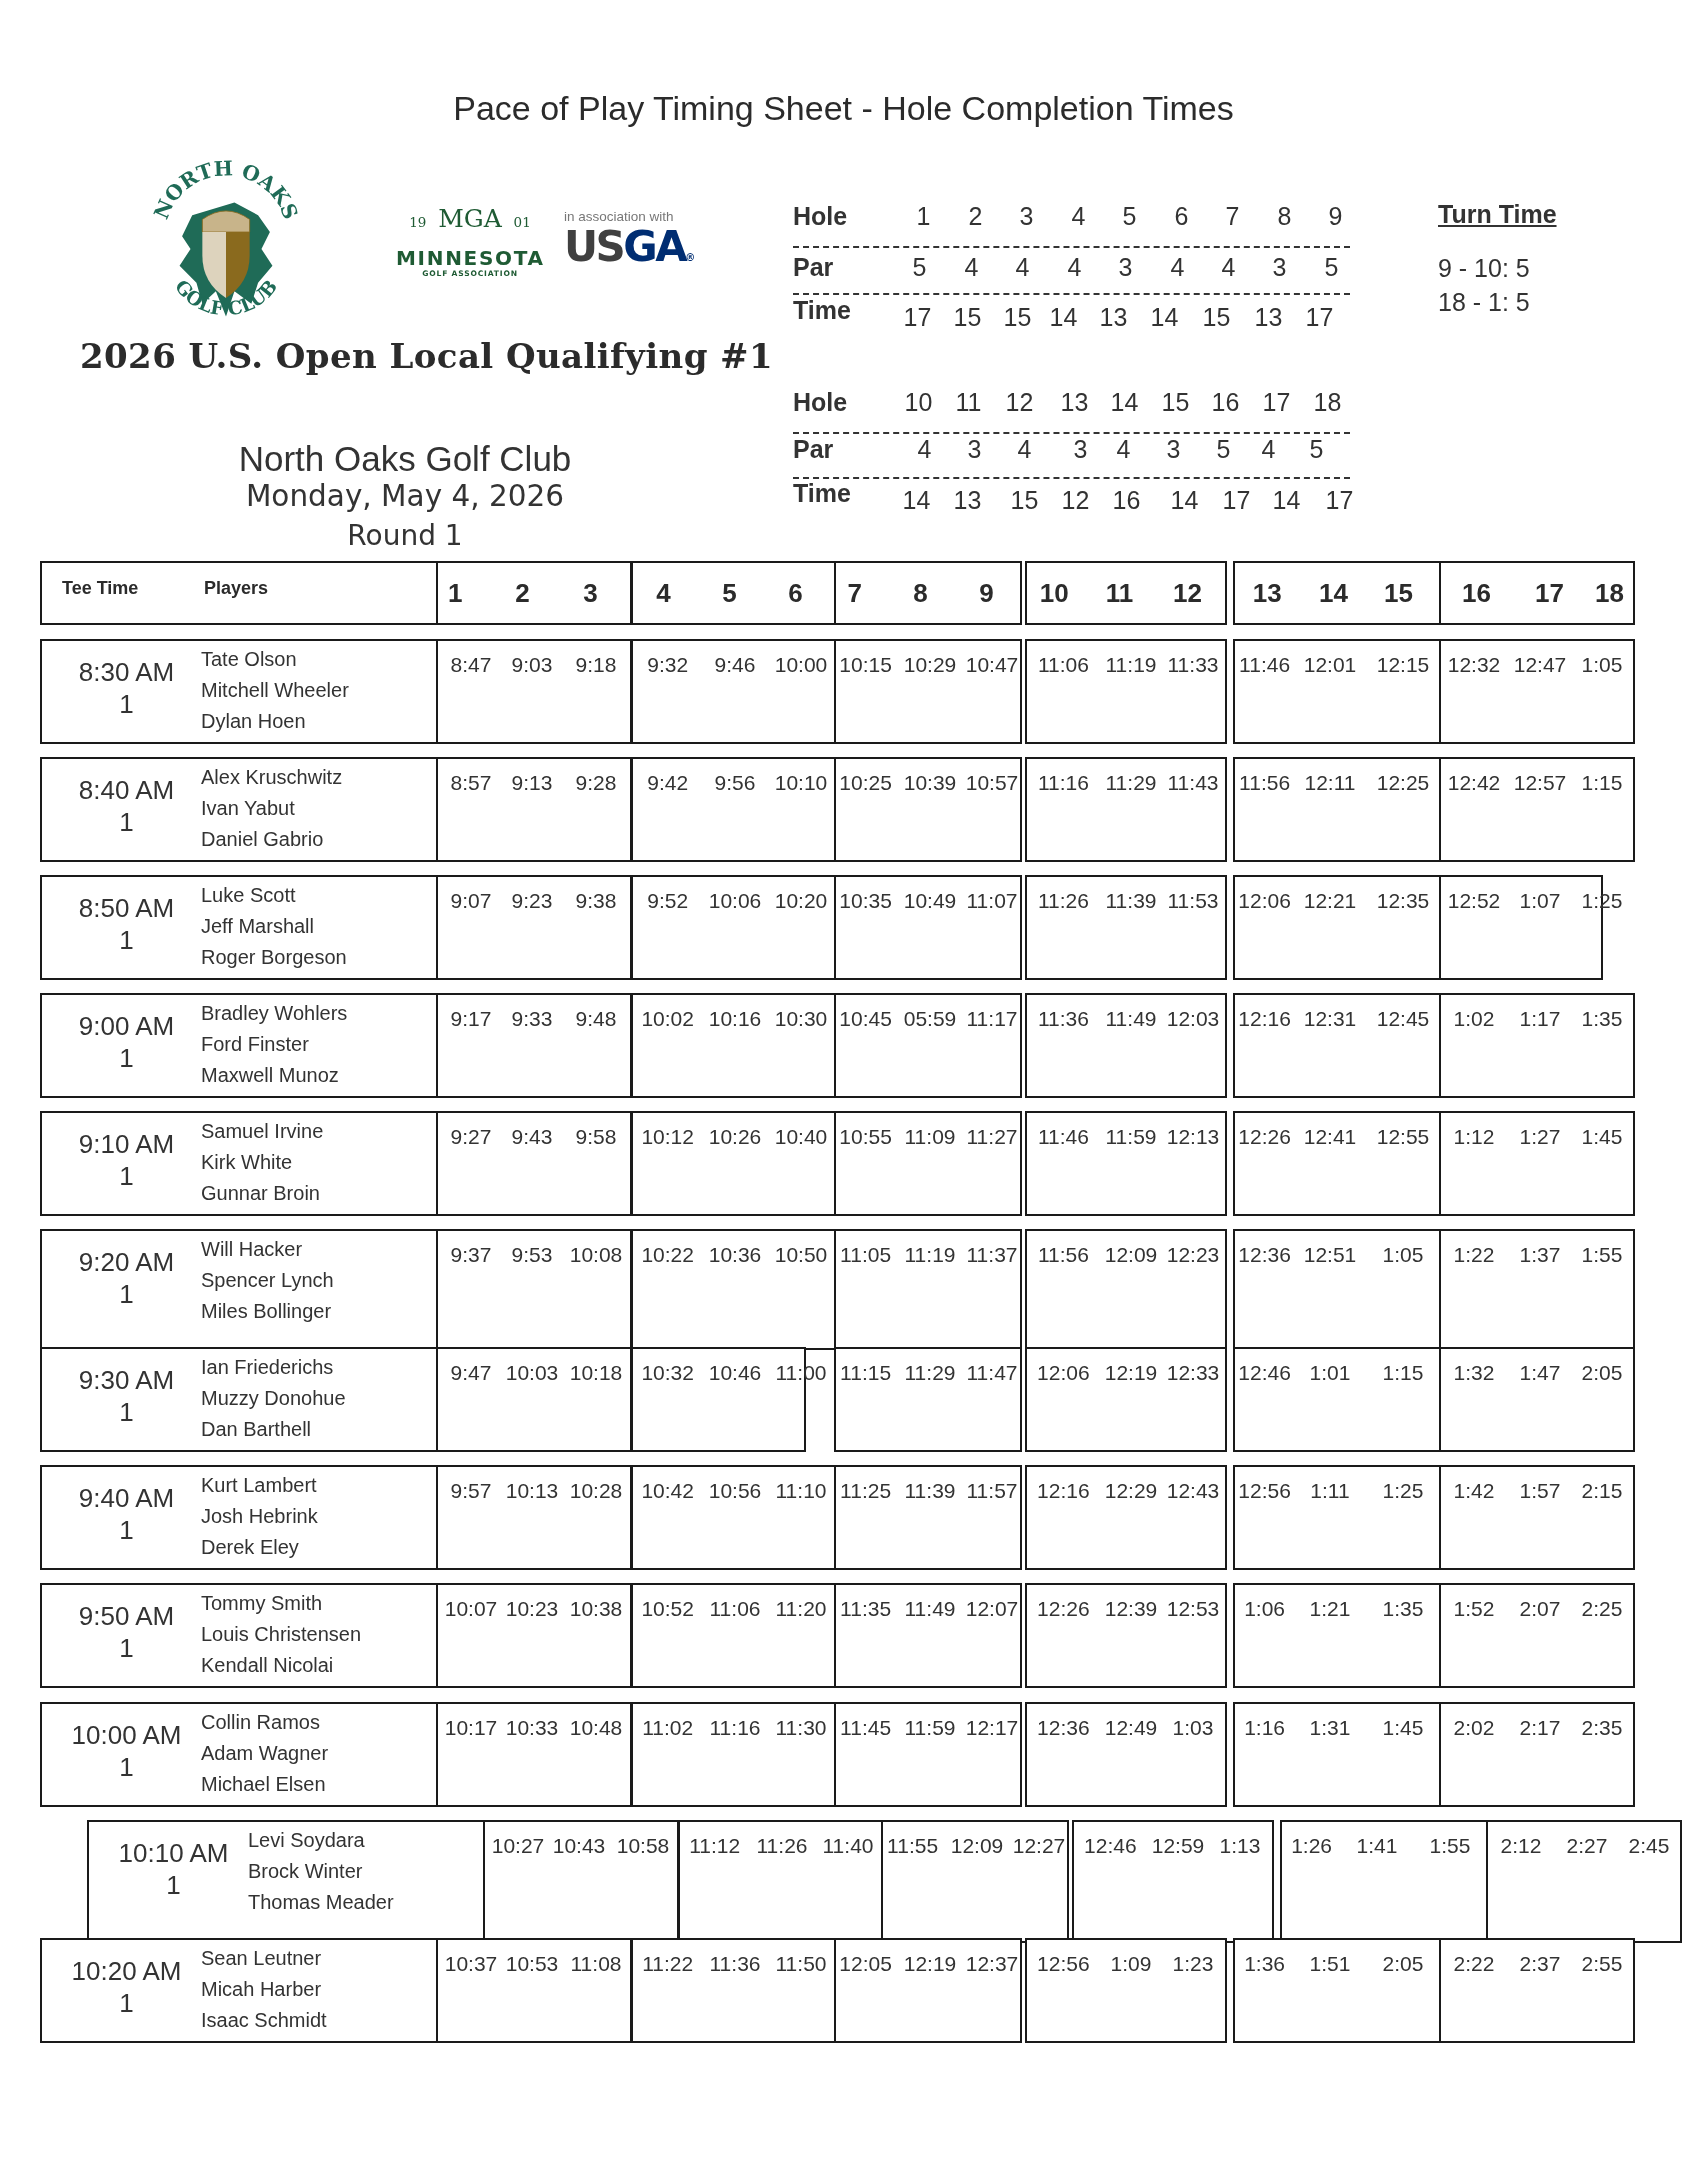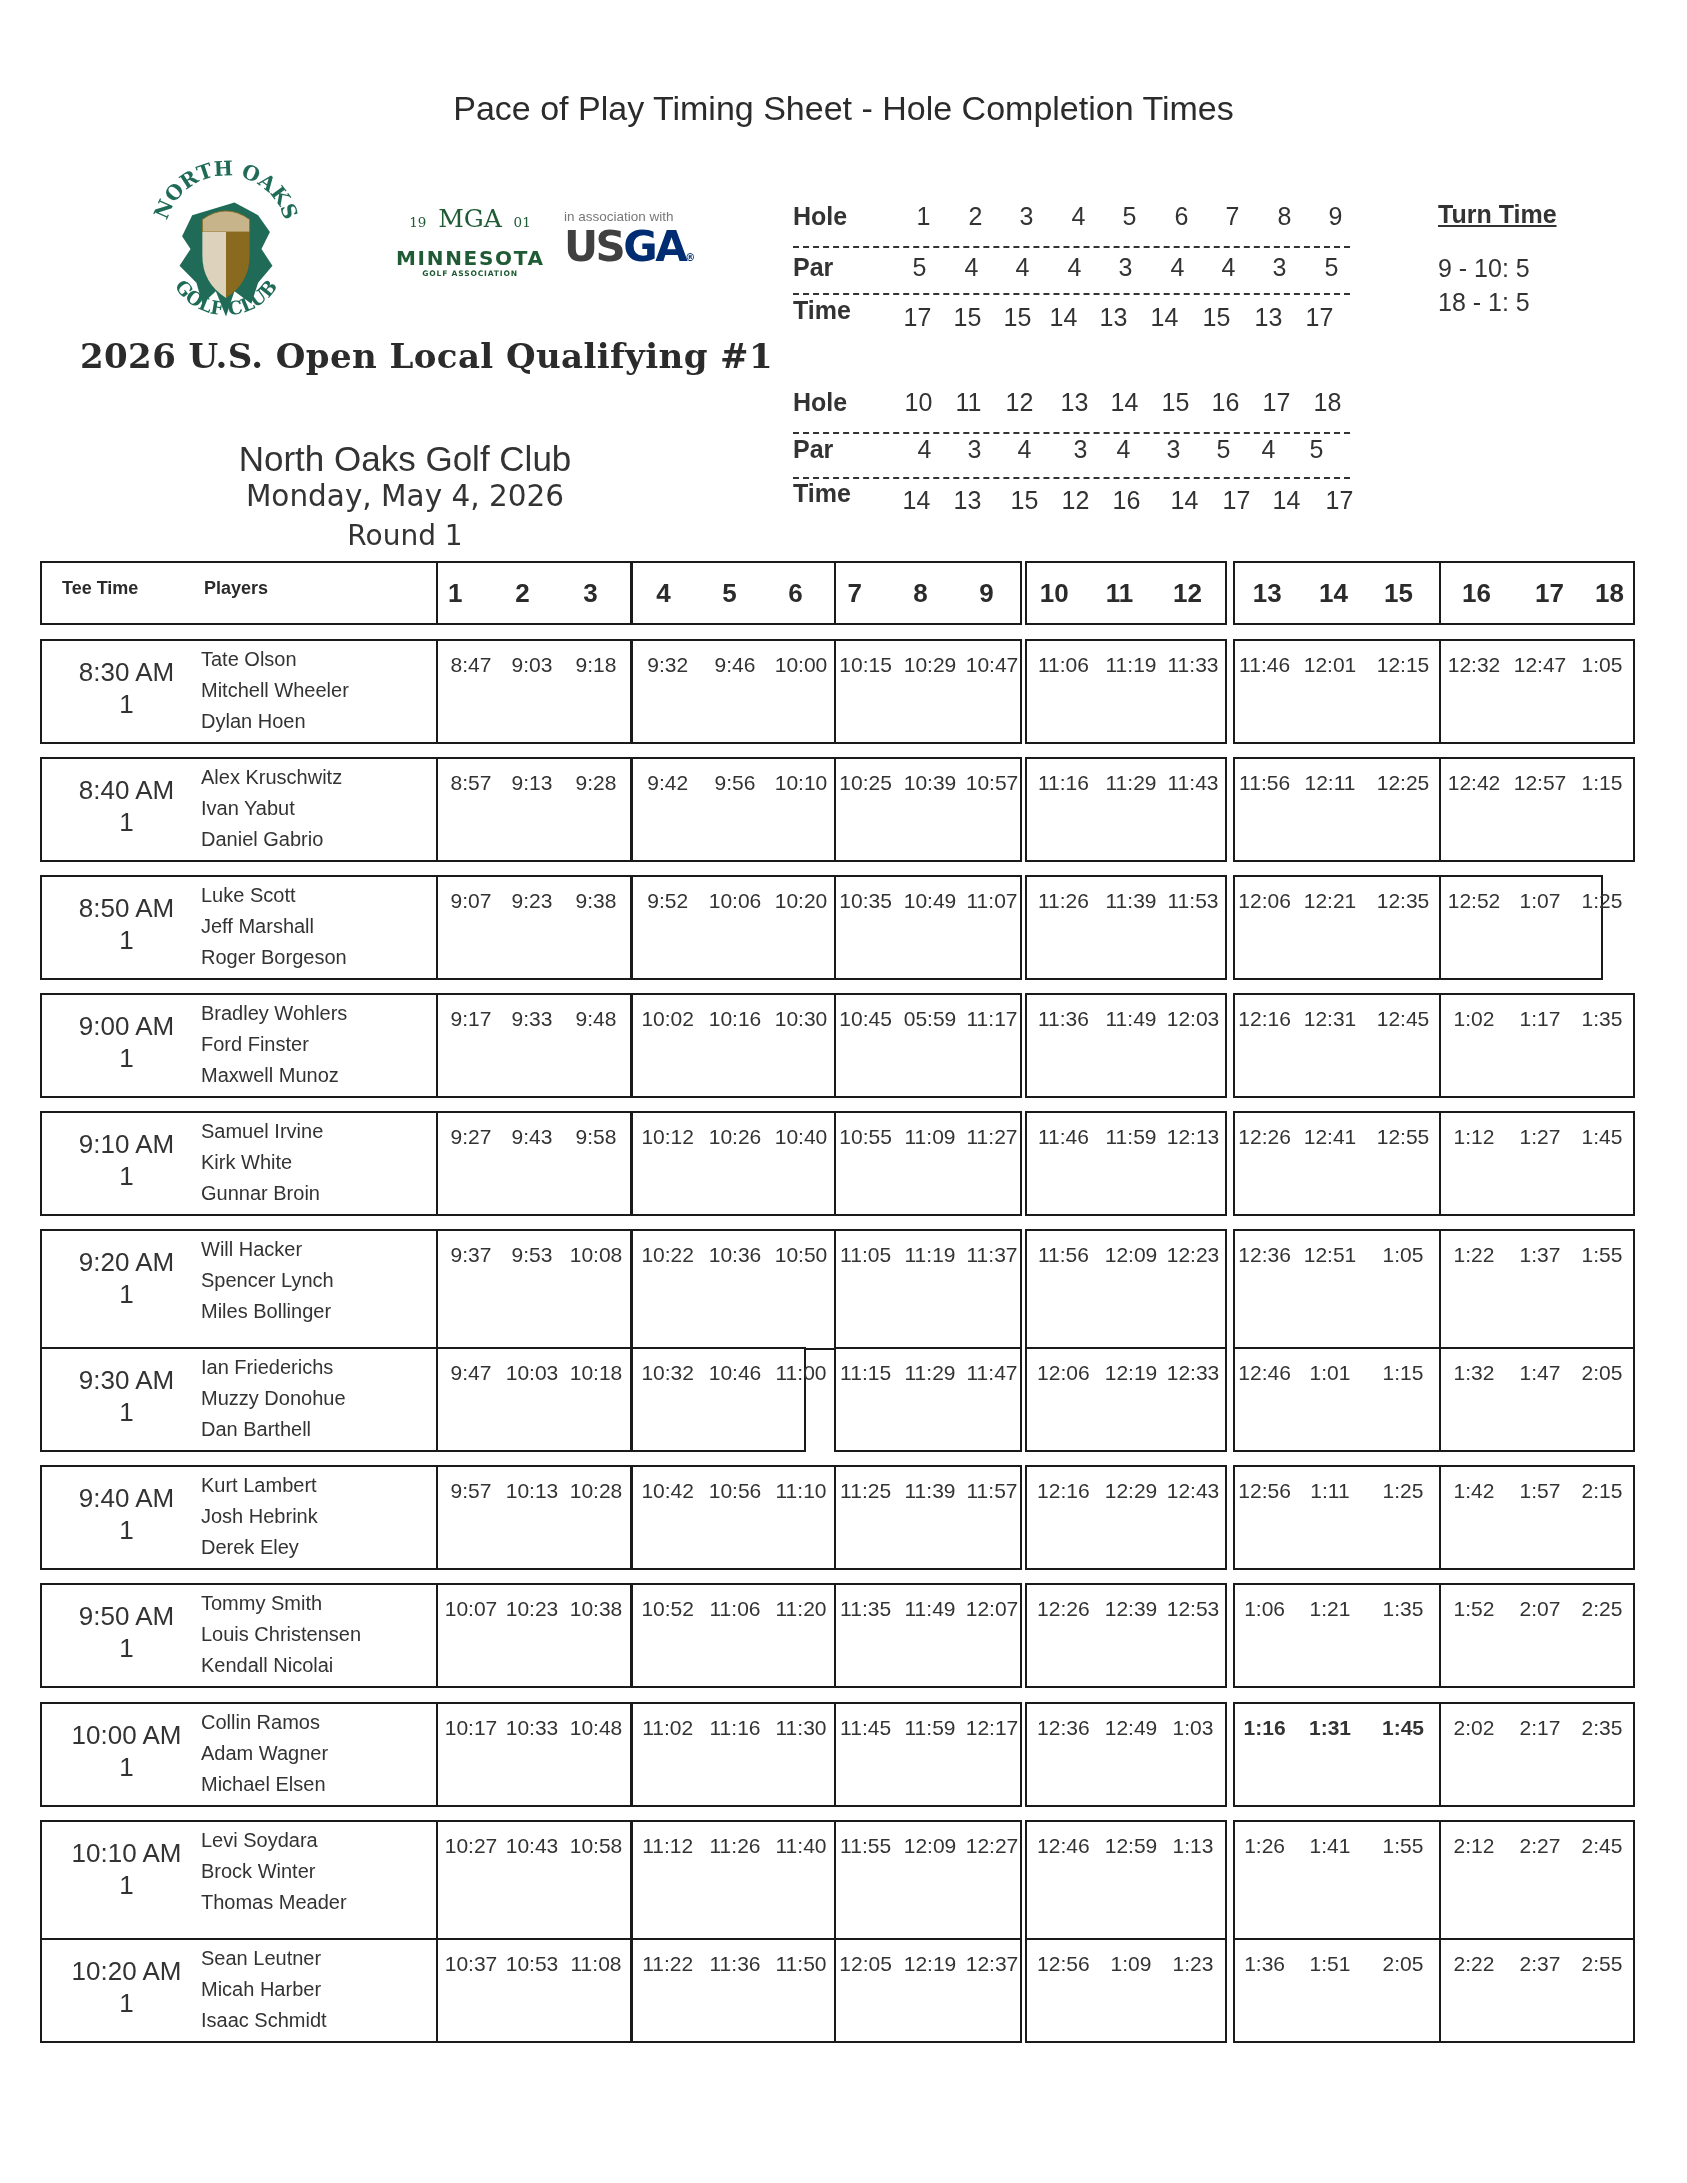--- a/index.html
+++ b/index.html
@@ -625,32 +625,32 @@
     <div class="cell" style="left:794px; width:188px;">
       <span class="tcell" style="left:-3.4px">11:45</span>
       <span class="tcell" style="left:61px">11:59</span>
       <span class="tcell" style="left:123px">12:17</span>
     </div>
     <div class="cell" style="left:985px; width:202px;">
       <span class="tcell" style="left:3.4px">12:36</span>
       <span class="tcell" style="left:71px">12:49</span>
       <span class="tcell" style="left:133px">1:03</span>
     </div>
-    <div class="cell" style="left:1193px; width:208px;font-weight:bold;">
+    <div class="cell" style="left:1193px; width:208px;">
       <span class="tcell" style="left:-3.4px">1:16</span>
       <span class="tcell" style="left:62px">1:31</span>
       <span class="tcell" style="left:135px">1:45</span>
     </div>
     <div class="cell" style="left:1399px; width:196px;">
       <span class="tcell" style="left:0px">2:02</span>
       <span class="tcell" style="left:66px">2:17</span>
       <span class="tcell" style="left:128px">2:35</span>
     </div>
   </div>
-    <div class="tbl-row" style="height: 123px; top: 1820px;">
+    <div class="tbl-row" style="height: 123px; top: 1820px; margin-left: 47px;">
     <div class="cell" style="left:0; width:398px;">
       <div class="tee">
         <div>10:10 AM</div>
         <div>1</div>
       </div>
       <div class="players">
         <div>Levi Soydara</div>
         <div>Brock Winter</div>
         <div>Thomas Meader</div>
       </div>

